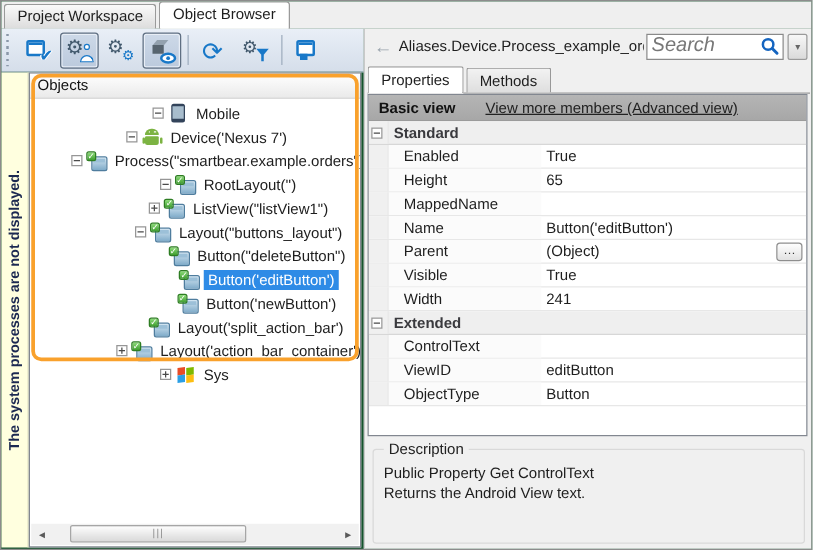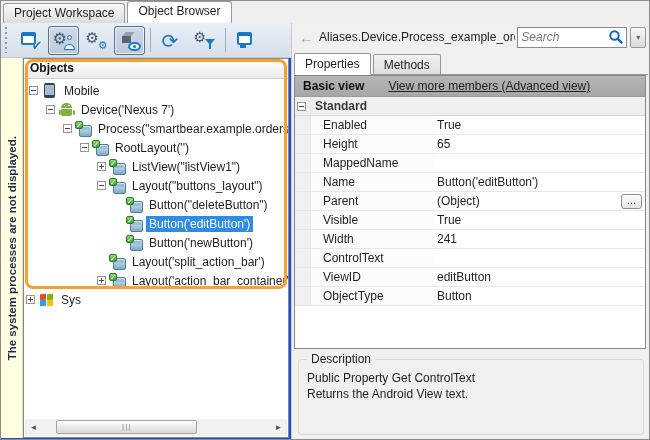--- a/index.html
+++ b/index.html
@@ -1,18 +1,18 @@
 <!DOCTYPE html>
 <html style="--orange: #f9a12c; --sel: #2e8be6; --note-bg: #ffffdf; --note-fg: #1c2951;"><head>
 <meta charset="utf-8">
 <style>
   html,body{margin:0;padding:0;background:#fff;}
   *{box-sizing:border-box;}
   body{font-family:"Liberation Sans","DejaVu Sans",sans-serif;font-size:12px;color:#1e1e1e;}
-  .window{position:relative;width:650px;height:440px;background:#1d4ed8;border:1px solid #8c8c8c;overflow:hidden;}
+  .window{position:relative;width:650px;height:440px;background:#14532d;border:1px solid #8c8c8c;overflow:hidden;}
 
   
   .tabbar{position:absolute;left:0;top:0;width:650px;height:22px;background:#efefef;display:flex;align-items:flex-end;}
   .dtab{height:20px;margin-left:2px;padding:2px 10px 0 10px;border:1px solid #9a9a9a;border-bottom:none;border-radius:3px 3px 0 0;background:linear-gradient(#fafafa,#dcdcdc);white-space:nowrap;cursor:default;}
   .dtab.active{height:22px;background:#fff;position:relative;z-index:2;font-weight:normal;}
 
   
   .main{position:absolute;left:0;top:22px;width:650px;height:418px;}
   .left{position:absolute;left:0;top:0;width:290px;height:418px;}
   .right{position:absolute;left:290px;top:0;width:360px;height:418px;background:#f0f0f0;border-left:1px solid #c9c9c9;}
@@ -45,23 +45,23 @@
   .ref{position:absolute;left:1px;top:-1px;font-size:20px;font-weight:bold;color:#1878c8;}
   .fun{position:absolute;right:1px;bottom:6px;width:0;height:0;border-left:5px solid transparent;border-right:5px solid transparent;border-top:6px solid #1878c8;}
   .stem{position:absolute;right:5px;bottom:2px;width:2px;height:5px;background:#1878c8;}
   .pane{position:absolute;left:4px;bottom:3px;width:6px;height:5px;background:#1878c8;}
 
   
   .left-body{position:absolute;left:0;top:35px;width:290px;height:380px;}
   .note-strip{position:absolute;left:0;top:0;width:22px;height:380px;background:var(--note-bg,#ffffdf);border-right:1px solid #dedec0;display:flex;align-items:center;justify-content:center;}
   .note-strip span{writing-mode:vertical-rl;transform:rotate(180deg);font-weight:bold;font-size:11.5px;color:var(--note-fg,#1c2951);white-space:nowrap;}
   .tree-panel{position:absolute;left:22px;top:0;width:266px;height:380px;background:#fff;border:1px solid #828790;}
-  .tree-header{height:20px;line-height:19px;padding-left:6px;background:linear-gradient(#ffffff,#eaeaea);border-bottom:1px solid #cfcfcf;color:#111;font-weight:bold;}
+  .tree-header{height:20px;line-height:19px;padding-left:6px;background:linear-gradient(#ffffff,#eaeaea);border-bottom:1px solid #cfcfcf;color:#111;}
   .tree-rows{position:absolute;left:0;top:21px;right:0;bottom:18px;overflow:hidden;padding-top:1px;}
-  .trow{height:19px;display:flex;align-items:center;white-space:nowrap;cursor:default;}
+  .trow{height:19px;display:flex;align-items:center;white-space:nowrap;cursor:default;justify-content:center;}
   .exp{width:9px;height:9px;border:1px solid #969696;background:#fff;position:relative;flex:none;margin-right:3px;}
   .exp::before{content:"";position:absolute;left:1px;right:1px;top:3px;height:1px;background:#4a4a4a;}
   .exp.plus::after{content:"";position:absolute;top:1px;bottom:1px;left:3px;width:1px;background:#4a4a4a;}
   .exp-spacer{width:12px;flex:none;}
   .ticon{position:relative;width:17px;height:16px;flex:none;margin-right:3px;}
   .tlabel{padding:1px 3px;}
   .trow.selected .tlabel{background:var(--sel,#2e8be6);color:#fff;}
   
   .ph{position:absolute;left:3px;top:0px;width:11px;height:15px;background:#32435a;border-radius:2px;}
   .ph::before{content:"";position:absolute;left:1px;top:2px;right:1px;bottom:3px;background:#a8bdcd;}
@@ -86,21 +86,21 @@
   .sbtn{width:17px;height:17px;color:#5a5a5a;font-size:8px;display:flex;align-items:center;justify-content:center;cursor:pointer;}
   .strack{flex:1;height:17px;position:relative;cursor:pointer;}
   .sthumb{position:absolute;left:14px;top:1px;width:62%;height:14px;background:linear-gradient(#fdfdfd,#d9d9d9);border:1px solid #a6a6a6;border-radius:2px;display:flex;align-items:center;justify-content:center;cursor:grab;}
   .sthumb em{font-style:normal;font-size:8px;letter-spacing:1px;color:#8a8a8a;line-height:1;}
 
   
   .crumb-row{position:absolute;left:0;top:0;width:100%;height:28px;display:flex;align-items:center;padding:0 5px 0 7px;}
   .back-arrow{color:#9aa4ad;font-size:15px;font-weight:bold;margin-right:5px;cursor:pointer;line-height:1;}
   .crumb{white-space:nowrap;overflow:hidden;}
   .searchbox{margin-left:2px;flex:1;height:21px;border:1px solid #8a8a8a;background:#fff;display:flex;align-items:center;min-width:110px;}
-  .searchbox input{flex:1;border:none;outline:none;height:17px;font-family:inherit;font-size:12px;padding:16px 3px;min-width:20px;background:transparent;}
+  .searchbox input{flex:1;border:none;outline:none;height:17px;font-family:inherit;font-size:16px;padding:16px 3px;min-width:20px;background:transparent;}
   .searchbox input::placeholder{font-style:italic;color:#777;}
   .mag{width:16px;flex:none;margin-right:2px;}
   .ddbtn{width:17px;height:21px;margin-left:3px;border:1px solid #9a9a9a;background:linear-gradient(#f7f7f7,#dadada);color:#666;font-size:8px;display:flex;align-items:center;justify-content:center;cursor:pointer;border-radius:2px;}
 
   .rtabs{position:absolute;left:2px;top:30px;width:354px;height:22px;display:flex;align-items:flex-end;border-bottom:1px solid #989898;}
   .rtab{height:20px;padding:3px 10px 0 10px;border:1px solid #989898;border-bottom:none;border-radius:2px 2px 0 0;background:linear-gradient(#f2f2f2,#dedede);margin-right:2px;cursor:default;}
   .rtab.active{height:22px;background:#fff;position:relative;z-index:2;margin-bottom:-1px;border-bottom:1px solid #fff;}
 
   .grid-box{position:absolute;left:2px;top:52px;width:352px;height:274px;background:#fff;border:1px solid #828790;overflow:hidden;}
   .viewbar{height:21px;background:linear-gradient(#b5b5b5,#a7a7a7);display:flex;align-items:center;padding-left:8px;border-bottom:1px solid #9b9b9b;}
@@ -363,20 +363,26 @@
             <div class="prow">
               <span class="gut"></span>
               <span class="pname">Visible</span>
               <span class="pval">True</span>
             </div>
             <div class="prow">
               <span class="gut"></span>
               <span class="pname">Width</span>
               <span class="pval">241</span>
             </div>
+            <div class="prow section">
+              <span class="gut">
+                <span class="exp"></span>
+              </span>
+              <span class="sname">Extended</span>
+            </div>
             <div class="prow">
               <span class="gut"></span>
               <span class="pname">ControlText</span>
             </div>
             <div class="prow">
               <span class="gut"></span>
               <span class="pname">ViewID</span>
               <span class="pval">editButton</span>
             </div>
             <div class="prow">

